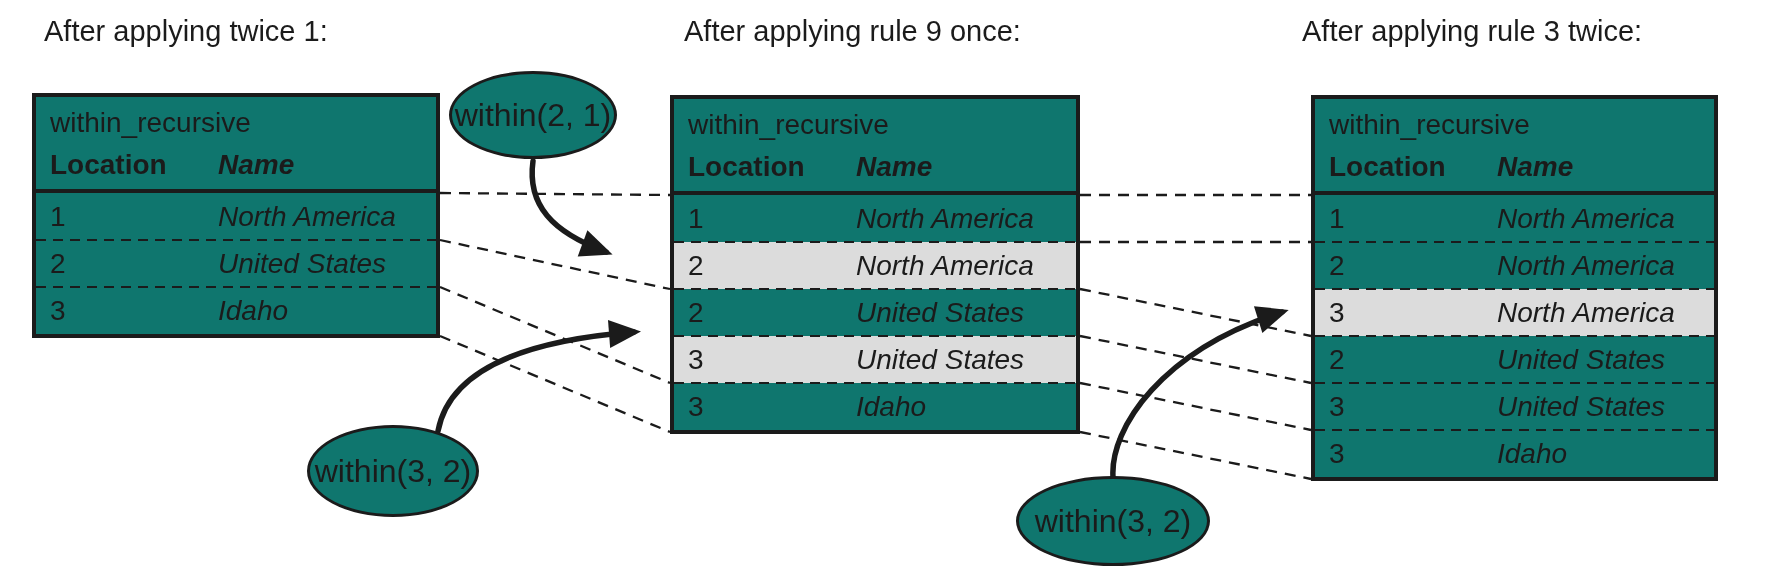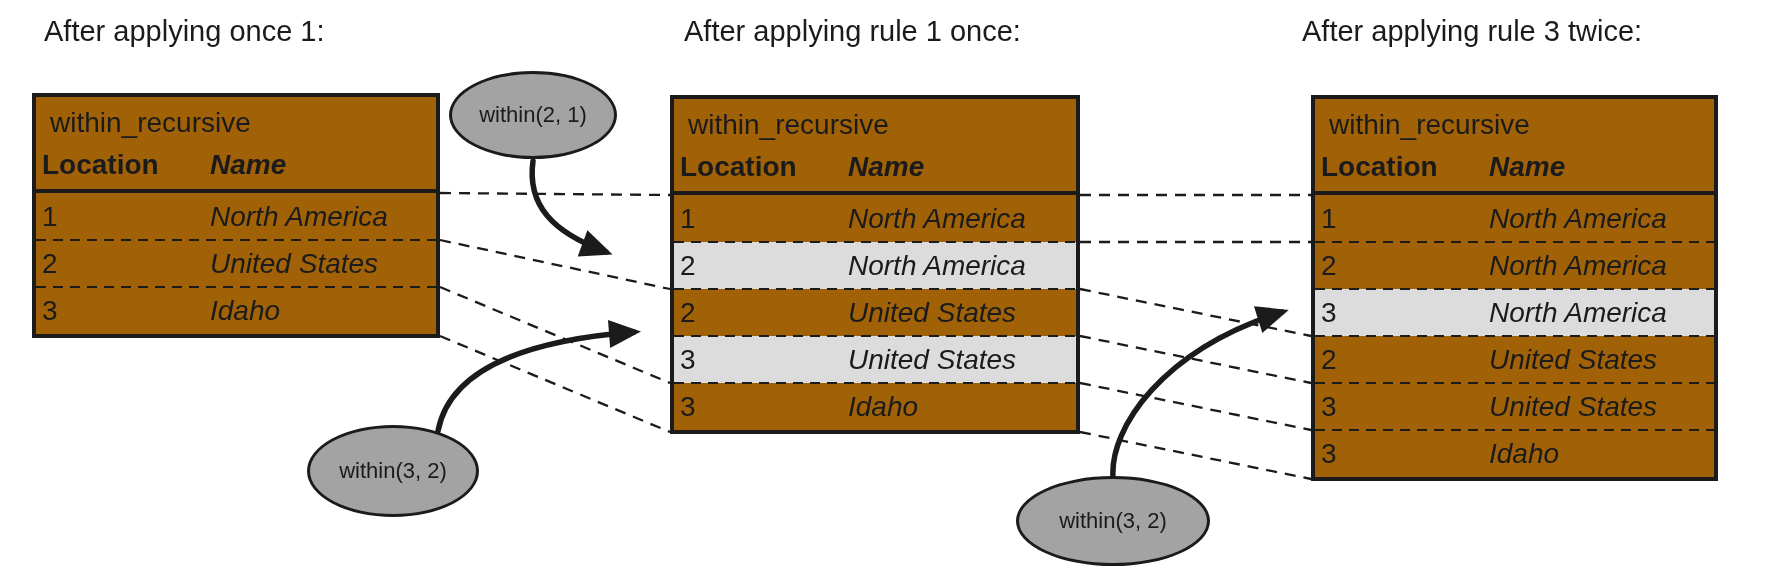--- a/index.html
+++ b/index.html
@@ -10,55 +10,55 @@
   body{
     width:1772px;height:585px;position:relative;background:#ffffff;
     font-family:"Liberation Sans", sans-serif;color:var(--ink);
     overflow:hidden;
   }
   .panel-title{
     position:absolute;top:14px;font-size:29px;line-height:34px;
     color:var(--ink);white-space:nowrap;
   }
   .tbl{
-    position:absolute;background:#a16207;border:4px solid var(--ink);
+    position:absolute;background:#0f766e;border:4px solid var(--ink);
     box-sizing:border-box;font-size:28px;
   }
   .tbl-title{
     height:48px;line-height:52px;padding-left:14px;white-space:nowrap;
   }
   .tbl-head{
     height:44px;line-height:40px;display:flex;font-weight:700;
     border-bottom:4px solid var(--ink);
   }
   .row{
     height:47px;line-height:47px;display:flex;position:relative;
   }
   .row.hl{background:var(--hl);}
   .row + .row::before{
     content:"";position:absolute;left:0;right:0;top:-1px;height:2px;
     background:repeating-linear-gradient(90deg,var(--ink) 0 10px,transparent 10px 17px);
   }
   .cell{white-space:nowrap;overflow:visible;}
-  .cell.loc{width:168px;padding-left:6px;flex:0 0 auto;}
+  .cell.loc{width:168px;padding-left:14px;flex:0 0 auto;}
   .cell.name{flex:1 1 auto;font-style:italic;}
   .bubble{
     position:absolute;border:3px solid var(--ink);border-radius:50%;
-    background:#a3a3a3;display:flex;align-items:center;justify-content:center;
-    font-size:22px;box-sizing:border-box;z-index:3;
+    background:#0f766e;display:flex;align-items:center;justify-content:center;
+    font-size:32px;box-sizing:border-box;z-index:3;
   }
   #overlay{
     position:absolute;left:0;top:0;z-index:2;pointer-events:none;
   }
 </style>
 </head>
 <body>
 
-<div class="panel-title" style="left:44px;">After applying once 1:</div>
-<div class="panel-title" style="left:684px;">After applying rule 1 once:</div>
+<div class="panel-title" style="left:44px;">After applying twice 1:</div>
+<div class="panel-title" style="left:684px;">After applying rule 9 once:</div>
 <div class="panel-title" style="left:1302px;">After applying rule 3 twice:</div>
 
 <div class="tbl" style="left:32px;top:93px;width:408px;">
   <div class="tbl-title">within_recursive</div>
   <div class="tbl-head">
     <div class="cell loc">Location</div>
     <div class="cell name">Name</div>
   </div>
   <div class="row">
     <div class="cell loc">1</div>

